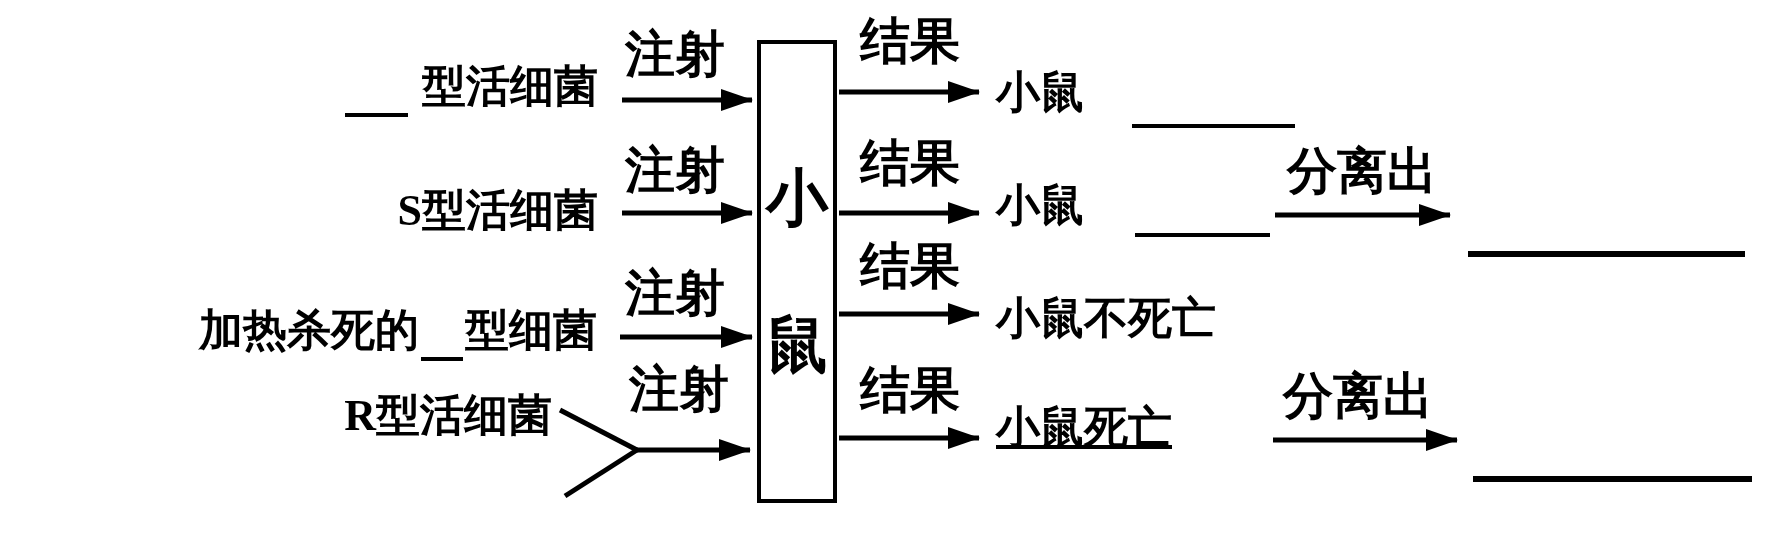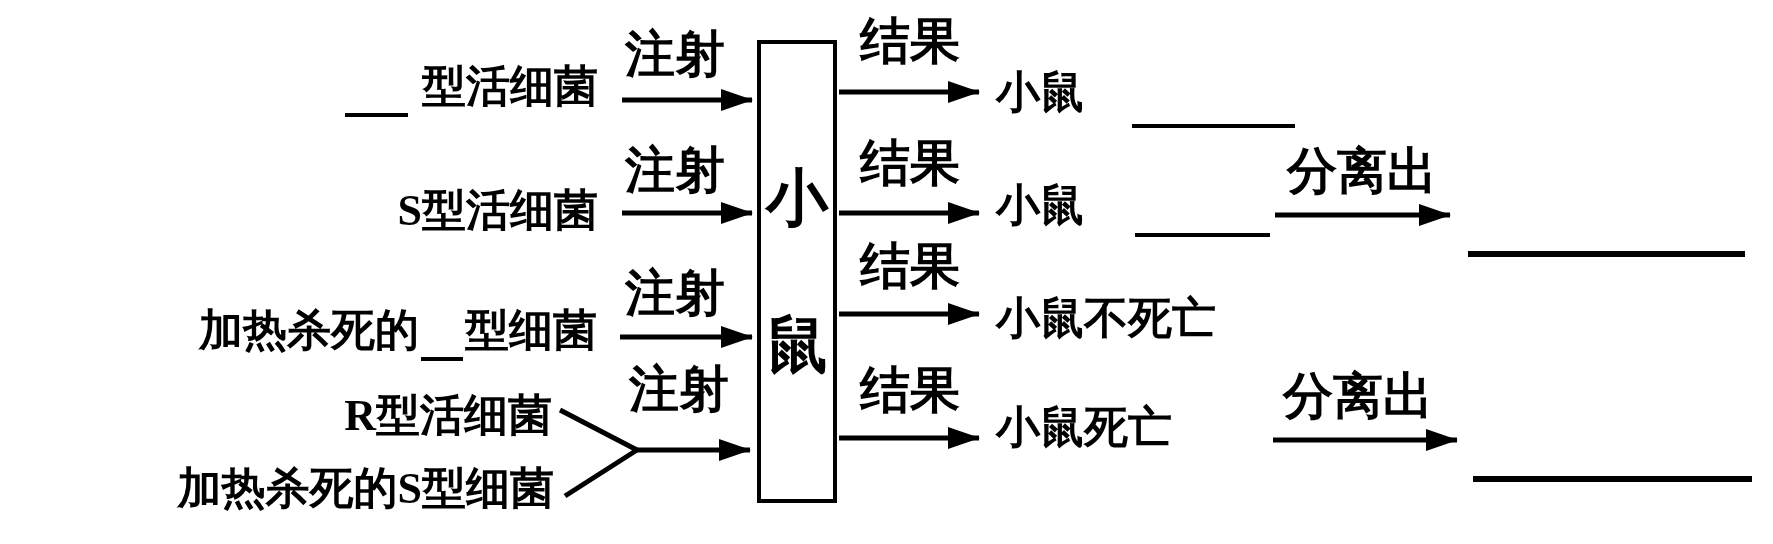--- a/index.html
+++ b/index.html
@@ -32,21 +32,21 @@
   
   .res{left:845px;width:130px;text-align:center;}
   .res1{top:16px;} .res2{top:138px;} .res3{top:241px;} .res4{top:365px;}
   
   .iso2{left:1278px;top:146px;width:168px;}
   .iso4{left:1270px;top:371px;width:176px;}
   
   .r1{left:996px;top:63px;}
   .r2{left:996px;top:176px;}
   .r3{left:996px;top:289px;}
-  .r4{left:996px;top:398px;}
+  .r4{left:996px;top:398px;text-decoration:underline;}
   
   .mouse-box{
     position:absolute;left:757px;top:40px;width:80px;height:463px;
     border:4px solid #000;box-sizing:border-box;
     display:flex;flex-direction:column;align-items:center;justify-content:center;
     gap:85px;font-size:62px;line-height:62px;
   }
 </style>
 </head>
 <body>
@@ -87,23 +87,20 @@
   </div>
   <div class="lbl t-main ra l2">
     <span>S型活细菌</span>
   </div>
   <div class="lbl t-main ra l3">
     <span>加热杀死的</span><span class="blank blank-42"></span><span>型细菌</span>
   </div>
   <div class="lbl t-main ra l4a">
     <span>R型活细菌</span>
   </div>
-  <div class="lbl t-main ra l4b">
-    <span>加热杀死的S型细菌</span>
-  </div>
 
   <div class="lbl t-small inj inj1">注射</div>
   <div class="lbl t-small inj inj2">注射</div>
   <div class="lbl t-small inj inj3">注射</div>
   <div class="lbl t-small inj inj4">注射</div>
 
   <div class="mouse-box">
     <span>小</span>
     <span>鼠</span>
   </div>

